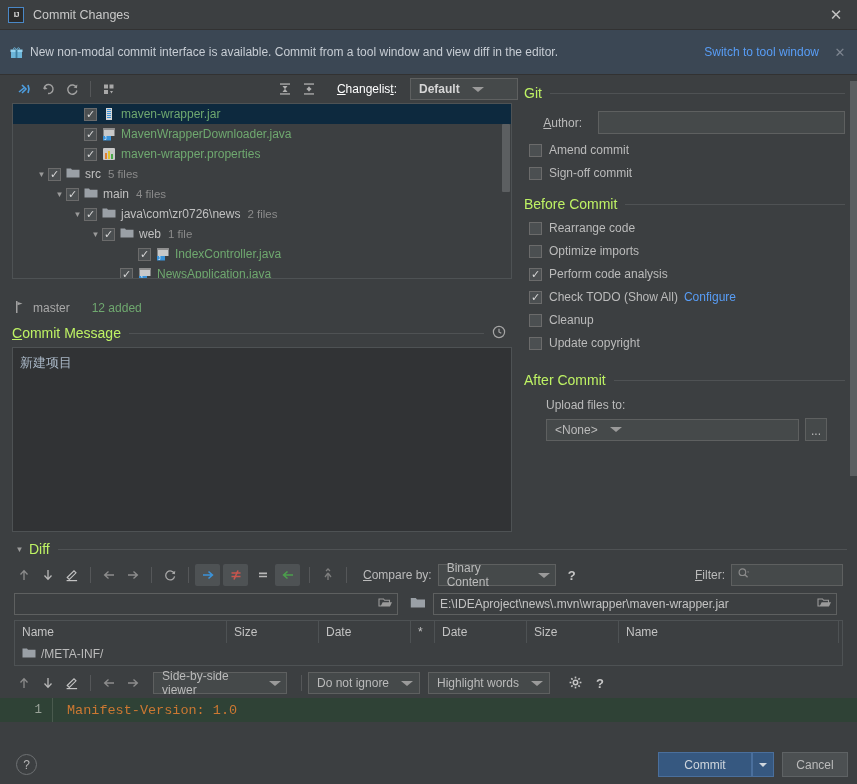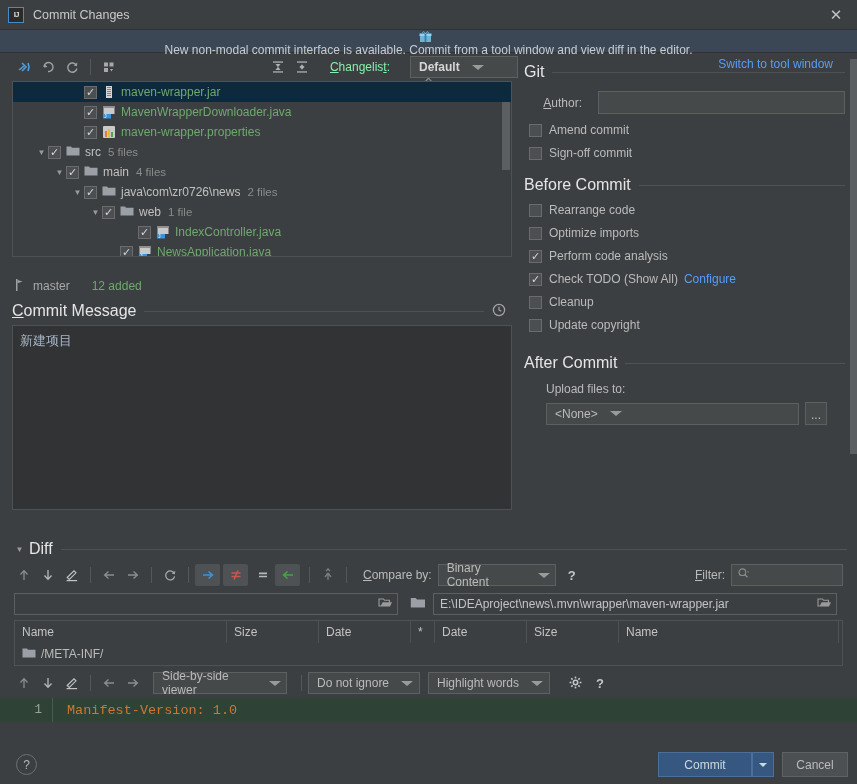--- a/index.html
+++ b/index.html
@@ -28,44 +28,43 @@
   }
   .title-text { font-size: 12.5px; color: #c9c9c9; }
   .title-close {
     margin-left: auto; width: 42px; height: 30px;
     display: flex; align-items: center; justify-content: center;
     color: #c3c3c3; font-size: 15px;
   }
 
   
   .notif {
-    height: 23px; background: #3b4754;
+    height: 45px; background: #3b4754;
     display: flex; align-items: center; padding: 0 10px 0 10px;
     font-size: 12px; color: #c7cdd4;
     border-bottom: 1px solid #323232;
-    flex-direction: column;
   }
   .gift-icon { margin-right: 7px; display: flex; align-items: center; }
   .notif-link { color: #589df6; margin-left: auto; margin-right: 14px; cursor: pointer; }
   .notif-close { color: #7d8590; font-size: 13px; width: 14px; text-align: center; }
 
   
   .tb-btn {
     width: 24px; height: 24px;
     display: inline-flex; align-items: center; justify-content: center;
   }
   .sep { width: 1px; height: 16px; background: #555759; margin: 0 6px; display: inline-block; }
 
   
   .toparea { display: flex; height: 210px; }
   .leftpane { width: 518px; position: relative; }
   .rightpane { width: 339px; position: relative; border-left: none; }
 
   .cl-toolbar { height: 28px; display: flex; align-items: center; padding-left: 12px; }
-  .cl-label { margin-left: 8px; margin-right: 20px; font-size: 12px; color: #86efac; }
+  .cl-label { margin-left: 8px; margin-right: 13px; font-size: 12px; color: #ffffff; }
   .cl-label u { text-decoration: underline; }
   .combo {
     background: #45494a; border: 1px solid #5e6060; height: 22px;
     display: inline-flex; align-items: center; padding: 0 5px 0 8px;
     font-size: 12px; color: #bbb; position: relative; min-width: 54px;
   }
   .combo .arrow {
     margin-left: auto; padding-left: 10px;
     border-left: 6px solid transparent; border-right: 6px solid transparent;
     border-top: 5px solid #9a9a9a; width: 0; height: 0;
@@ -101,21 +100,21 @@
     position: absolute; right: 1px; top: 20px; width: 8px; height: 68px;
     background: #5c5f61; border-radius: 1px;
   }
 
   
   .branchrow { display: flex; align-items: center; height: 22px; padding-left: 14px; margin-top: 18px; }
   .branchname { color: #a9a9a9; margin-left: 7px; font-size: 12px; }
   .branchadded { color: #6fa86f; margin-left: 22px; font-size: 12px; }
 
   
-  .sectitle { display: flex; align-items: center; font-size: 16px; color: #e5e5e5; }
+  .sectitle { display: flex; align-items: center; font-size: 14px; color: #bef264; }
   .sectitle .rule { flex: 1; height: 1px; background: #4f5254; margin-left: 8px; }
 
   
   .cm-head { display: flex; align-items: center; padding: 0 10px 0 12px; height: 20px; margin-top: 4px; }
   .cm-box {
     margin: 4px 0 0 12px; width: 500px; height: 185px;
     background: #313335; border: 1px solid #4e5254; padding: 6px 7px;
     color: #a9b7c6; font-size: 13px; line-height: 1.4;
   }
 

